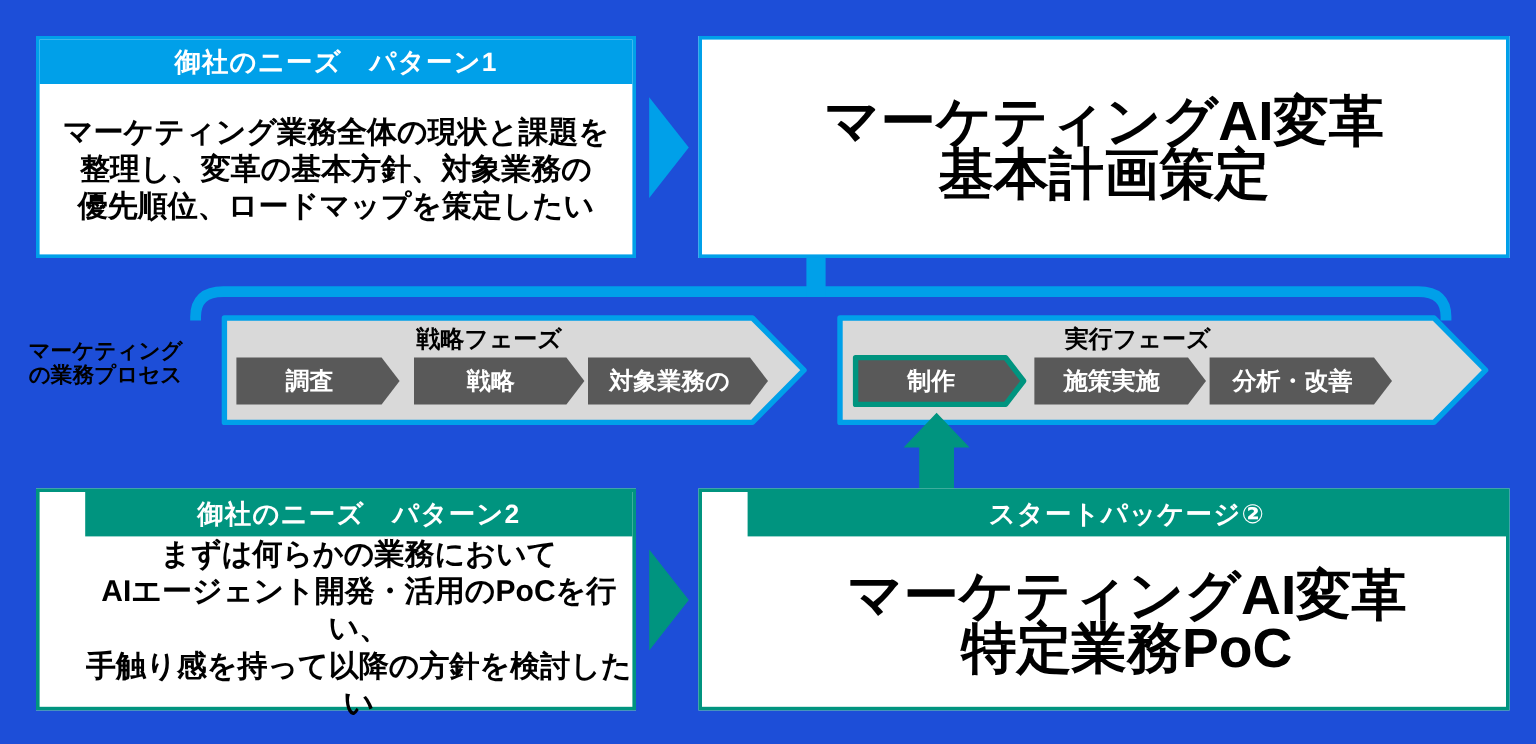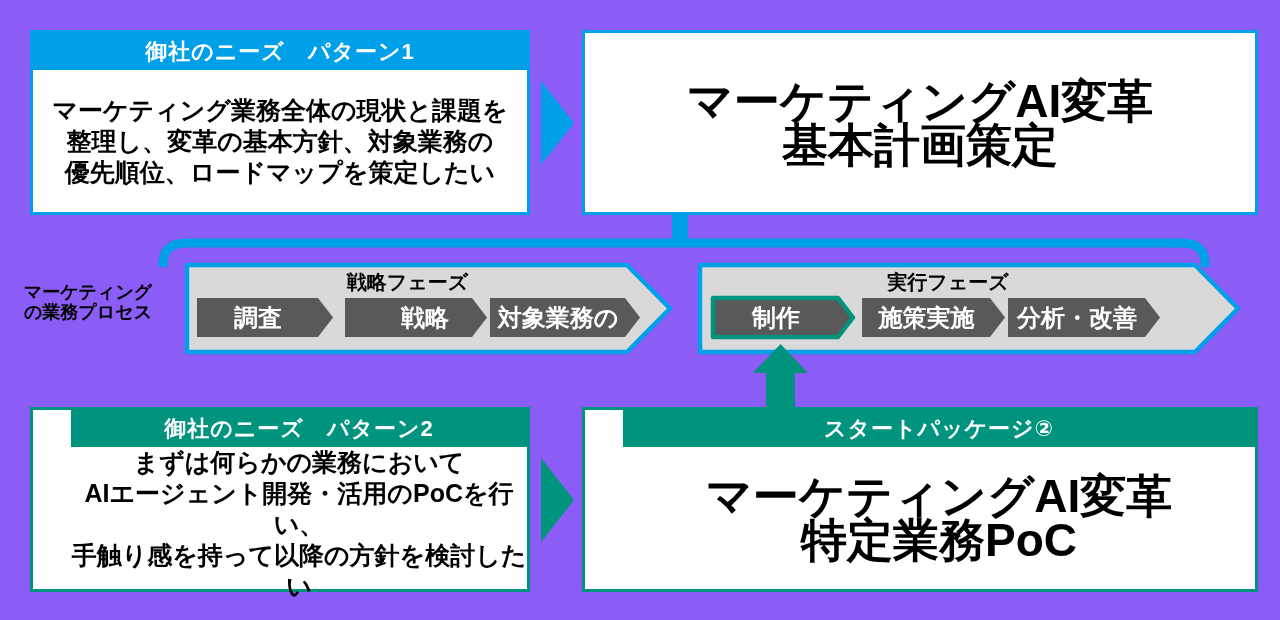--- a/index.html
+++ b/index.html
@@ -1,17 +1,17 @@
 <!DOCTYPE html>
 <html><head>
 <meta charset="utf-8">
 <style>
   html,body{margin:0;padding:0;background:#ffffff;}
   body{font-family:"Liberation Sans","DejaVu Sans",sans-serif;}
-  .canvas{position:relative;width:1280px;height:620px;background:#8b5cf6;overflow:hidden;}
+  .canvas{position:relative;width:1280px;height:620px;background:#1d4ed8;overflow:hidden;}
   
   .box{position:absolute;background:#ffffff;border:3px solid;box-sizing:border-box;display:flex;flex-direction:column;}
   .box.cyan{border-color:#00A0E9;}
   .box.teal{border-color:#00947F;padding-left:38px;}
   .box-header{height:37px;flex:0 0 37px;display:flex;align-items:center;justify-content:center;
               color:#ffffff;font-weight:bold;font-size:22px;letter-spacing:1px;}
   .cyan .box-header{background:#00A0E9;}
   .teal .box-header{background:#00947F;}
   .box-body{flex:1;display:flex;align-items:center;justify-content:center;text-align:center;
             color:#000000;font-weight:bold;white-space:pre-line;}
@@ -20,21 +20,21 @@
   
   .tri{position:absolute;width:0;height:0;border-top:42px solid transparent;border-bottom:42px solid transparent;}
   .tri.cyan{border-left:33px solid #00A0E9;}
   .tri.teal{border-left:33px solid #00947F;}
   
   .proc-label{position:absolute;left:4px;top:282px;width:168px;text-align:center;
               font-size:18px;line-height:20px;font-weight:bold;color:#000;white-space:pre-line;}
   .phase-title{position:absolute;top:267px;height:30px;display:flex;align-items:center;justify-content:center;
                font-size:20px;font-weight:bold;color:#000;}
   .step-label{position:absolute;top:298px;height:39px;display:flex;align-items:center;justify-content:center;
-              font-size:24px;font-weight:bold;color:#ffffff;}
+              font-size:20px;font-weight:bold;color:#ffffff;}
   svg{position:absolute;left:0;top:0;}
 </style>
 </head>
 <body>
 
 <div class="canvas">
 
   <svg width="1280" height="620" viewBox="0 0 1280 620">
 
     <path d="M163,267 L163,264 Q163,243 186,243 L1182,243 Q1205,243 1205,264 L1205,267" fill="none" stroke="#00A0E9" stroke-width="9"></path>
@@ -69,21 +69,21 @@
 基本計画策定</div>
   </div>
 
   <div class="proc-label">マーケティング
 の業務プロセス</div>
 
   <div class="phase-title" style="left:187px;width:441px;">戦略フェーズ</div>
   <div class="phase-title" style="left:700px;width:496px;">実行フェーズ</div>
 
   <div class="step-label" style="left:197px;width:122px;">調査</div>
-  <div class="step-label" style="left:345px;width:128px;padding-left:16px;">戦略</div>
+  <div class="step-label" style="left:345px;width:128px;">戦略</div>
   <div class="step-label" style="left:490px;width:136px;">対象業務の</div>
   <div class="step-label" style="left:713px;width:126px;">制作</div>
   <div class="step-label" style="left:1008px;width:138px;">分析・改善</div>
   <div class="step-label" style="left:862px;width:129px;">施策実施</div>
 
   <div class="box teal" style="left:30px;top:407px;width:500px;height:185px;">
     <div class="box-header">御社のニーズ　パターン2</div>
     <div class="box-body needs-body">まずは何らかの業務において
 AIエージェント開発・活用のPoCを行い、
 手触り感を持って以降の方針を検討したい</div>

